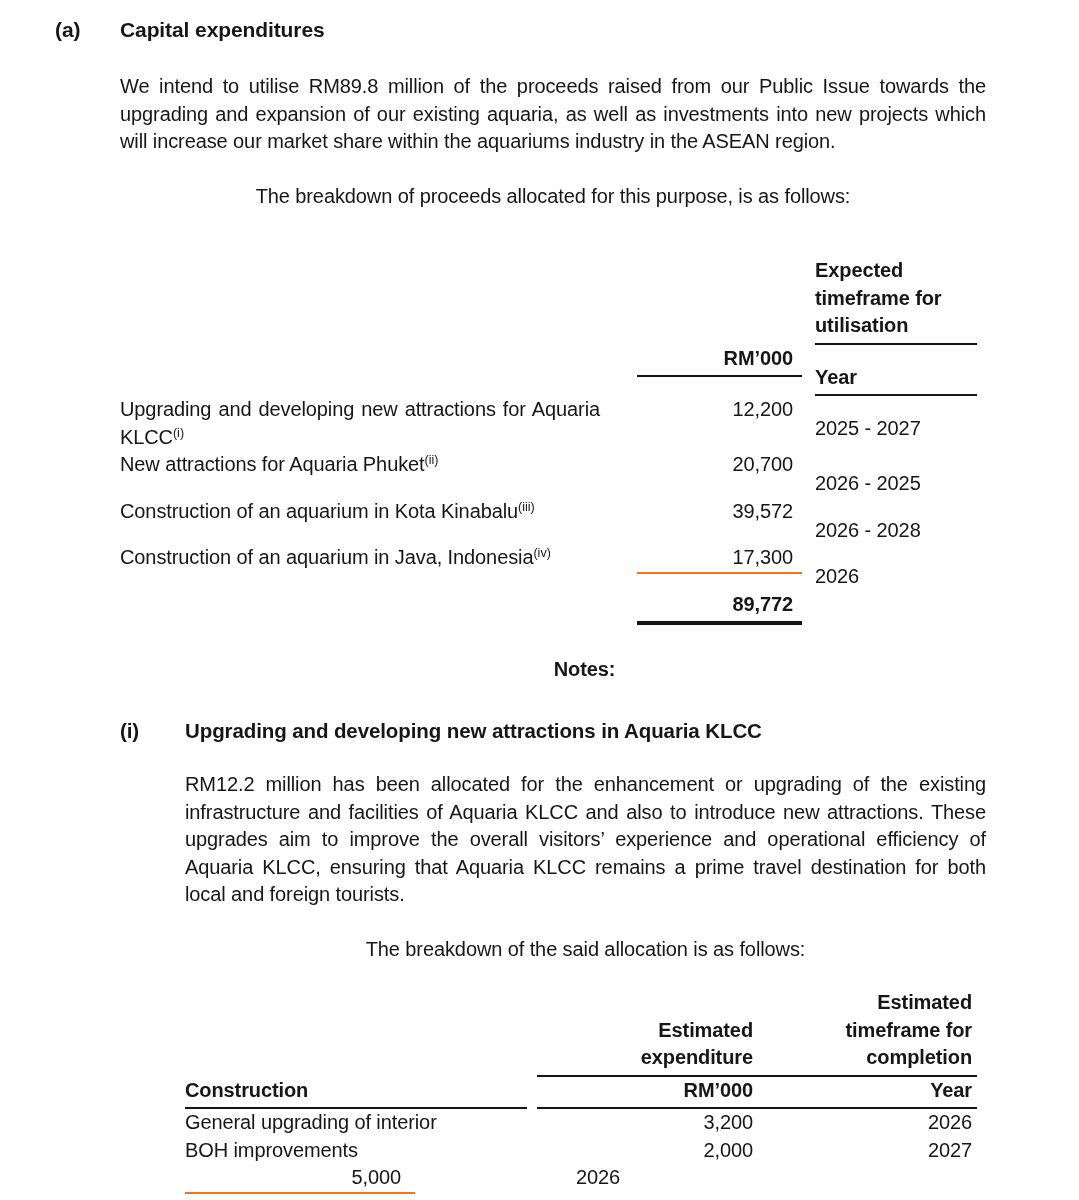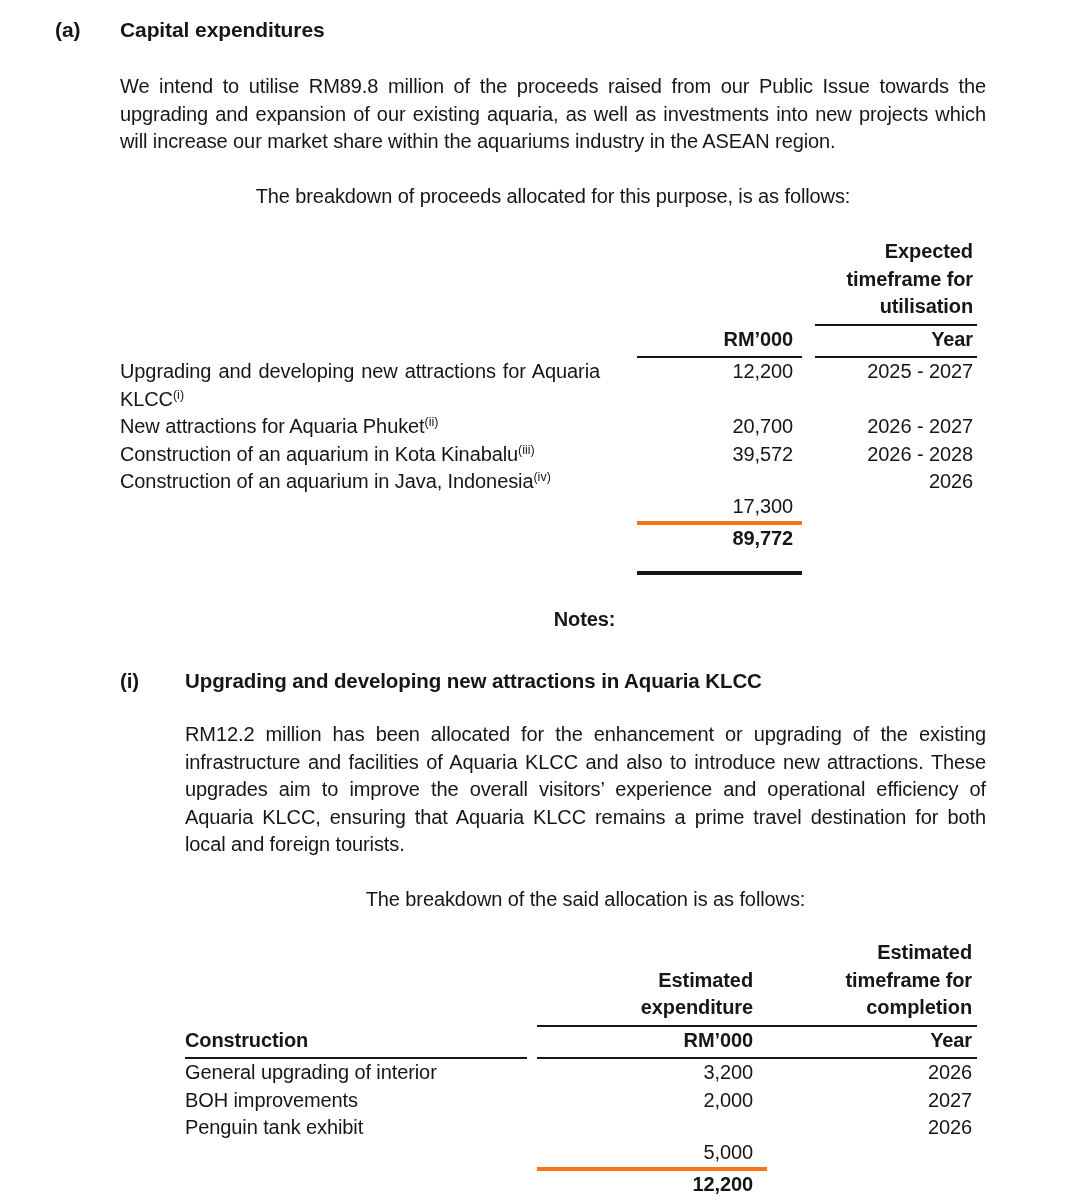--- a/index.html
+++ b/index.html
@@ -50,35 +50,35 @@
     font-size: 12.5px;
     letter-spacing: 0;
     vertical-align: 7px;
     line-height: 0;
   }
 
   
   .t1 { margin: 28px 0 0 120px; width: 857px; }
   .t1 .c1 { width: 505px; flex: 0 0 505px; box-sizing: border-box; padding-right: 25px; margin-right: 12px; text-align: justify; }
   .t1 .c2 { width: 165px; flex: 0 0 165px; box-sizing: border-box; padding-right: 9px;  margin-right: 13px; text-align: right; }
-  .t1 .c3 { width: 162px; flex: 0 0 162px; box-sizing: border-box; padding-right: 4px;  text-align: right; }
+  .t1 .c3 { width: 162px; flex: 0 0 162px; box-sizing: border-box; padding-right: 4px;  text-align: left; margin-top: 19px; }
 
   
   .t2 { margin: 26px 0 0 185px; width: 792px; }
   .t2 .c1 { width: 342px; flex: 0 0 342px; box-sizing: border-box; margin-right: 10px; }
   .t2 .c2 { width: 230px; flex: 0 0 230px; box-sizing: border-box; padding-right: 14px; text-align: right; }
   .t2 .c3 { width: 210px; flex: 0 0 210px; box-sizing: border-box; padding-right: 5px;  text-align: right; }
 
   .hrow-bottom { align-items: flex-end; }
 
-  .sum-line  { border-bottom: 4px solid #f97316; margin-top: 25px; }
+  .sum-line  { border-bottom: 2px solid #f97316; }
   .total-amt {
     font-weight: bold;
     border-bottom: 4px solid #161616;
-    padding-bottom: 19px;
+    padding-bottom: 3px;
   }
 </style>
 </head>
 <body>
 
 <div>
 
   <div class="sec-head">
     <span class="sec-letter">(a)</span>
     <span>Capital expenditures</span>
@@ -108,21 +108,21 @@
 
     <div class="row">
       <div class="c1"><span>Upgrading and developing new attractions for Aquaria KLCC</span><sup class="marker">(i)</sup></div>
       <div class="c2 cell-num">12,200</div>
       <div class="c3">2025 - 2027</div>
     </div>
 
     <div class="row">
       <div class="c1"><span>New attractions for Aquaria Phuket</span><sup class="marker">(ii)</sup></div>
       <div class="c2 cell-num">20,700</div>
-      <div class="c3">2026 - 2027</div>
+      <div class="c3">2026 - 2025</div>
     </div>
 
     <div class="row">
       <div class="c1"><span>Construction of an aquarium in Kota Kinabalu</span><sup class="marker">(iii)</sup></div>
       <div class="c2 cell-num">39,572</div>
       <div class="c3">2026 - 2028</div>
     </div>
 
     <div class="row">
       <div class="c1"><span>Construction of an aquarium in Java, Indonesia</span><sup class="marker">(iv)</sup></div>
@@ -176,21 +176,20 @@
       <div class="c3">2026</div>
     </div>
 
     <div class="row">
       <div class="c1">BOH improvements</div>
       <div class="c2 cell-num">2,000</div>
       <div class="c3">2027</div>
     </div>
 
     <div class="row">
-      <div class="c1">Penguin tank exhibit</div>
       <div class="c2 cell-num sum-line">5,000</div>
       <div class="c3">2026</div>
     </div>
 
     <div class="row">
       <div class="c1"></div>
       <div class="c2 total-amt">12,200</div>
       <div class="c3"></div>
     </div>
 

